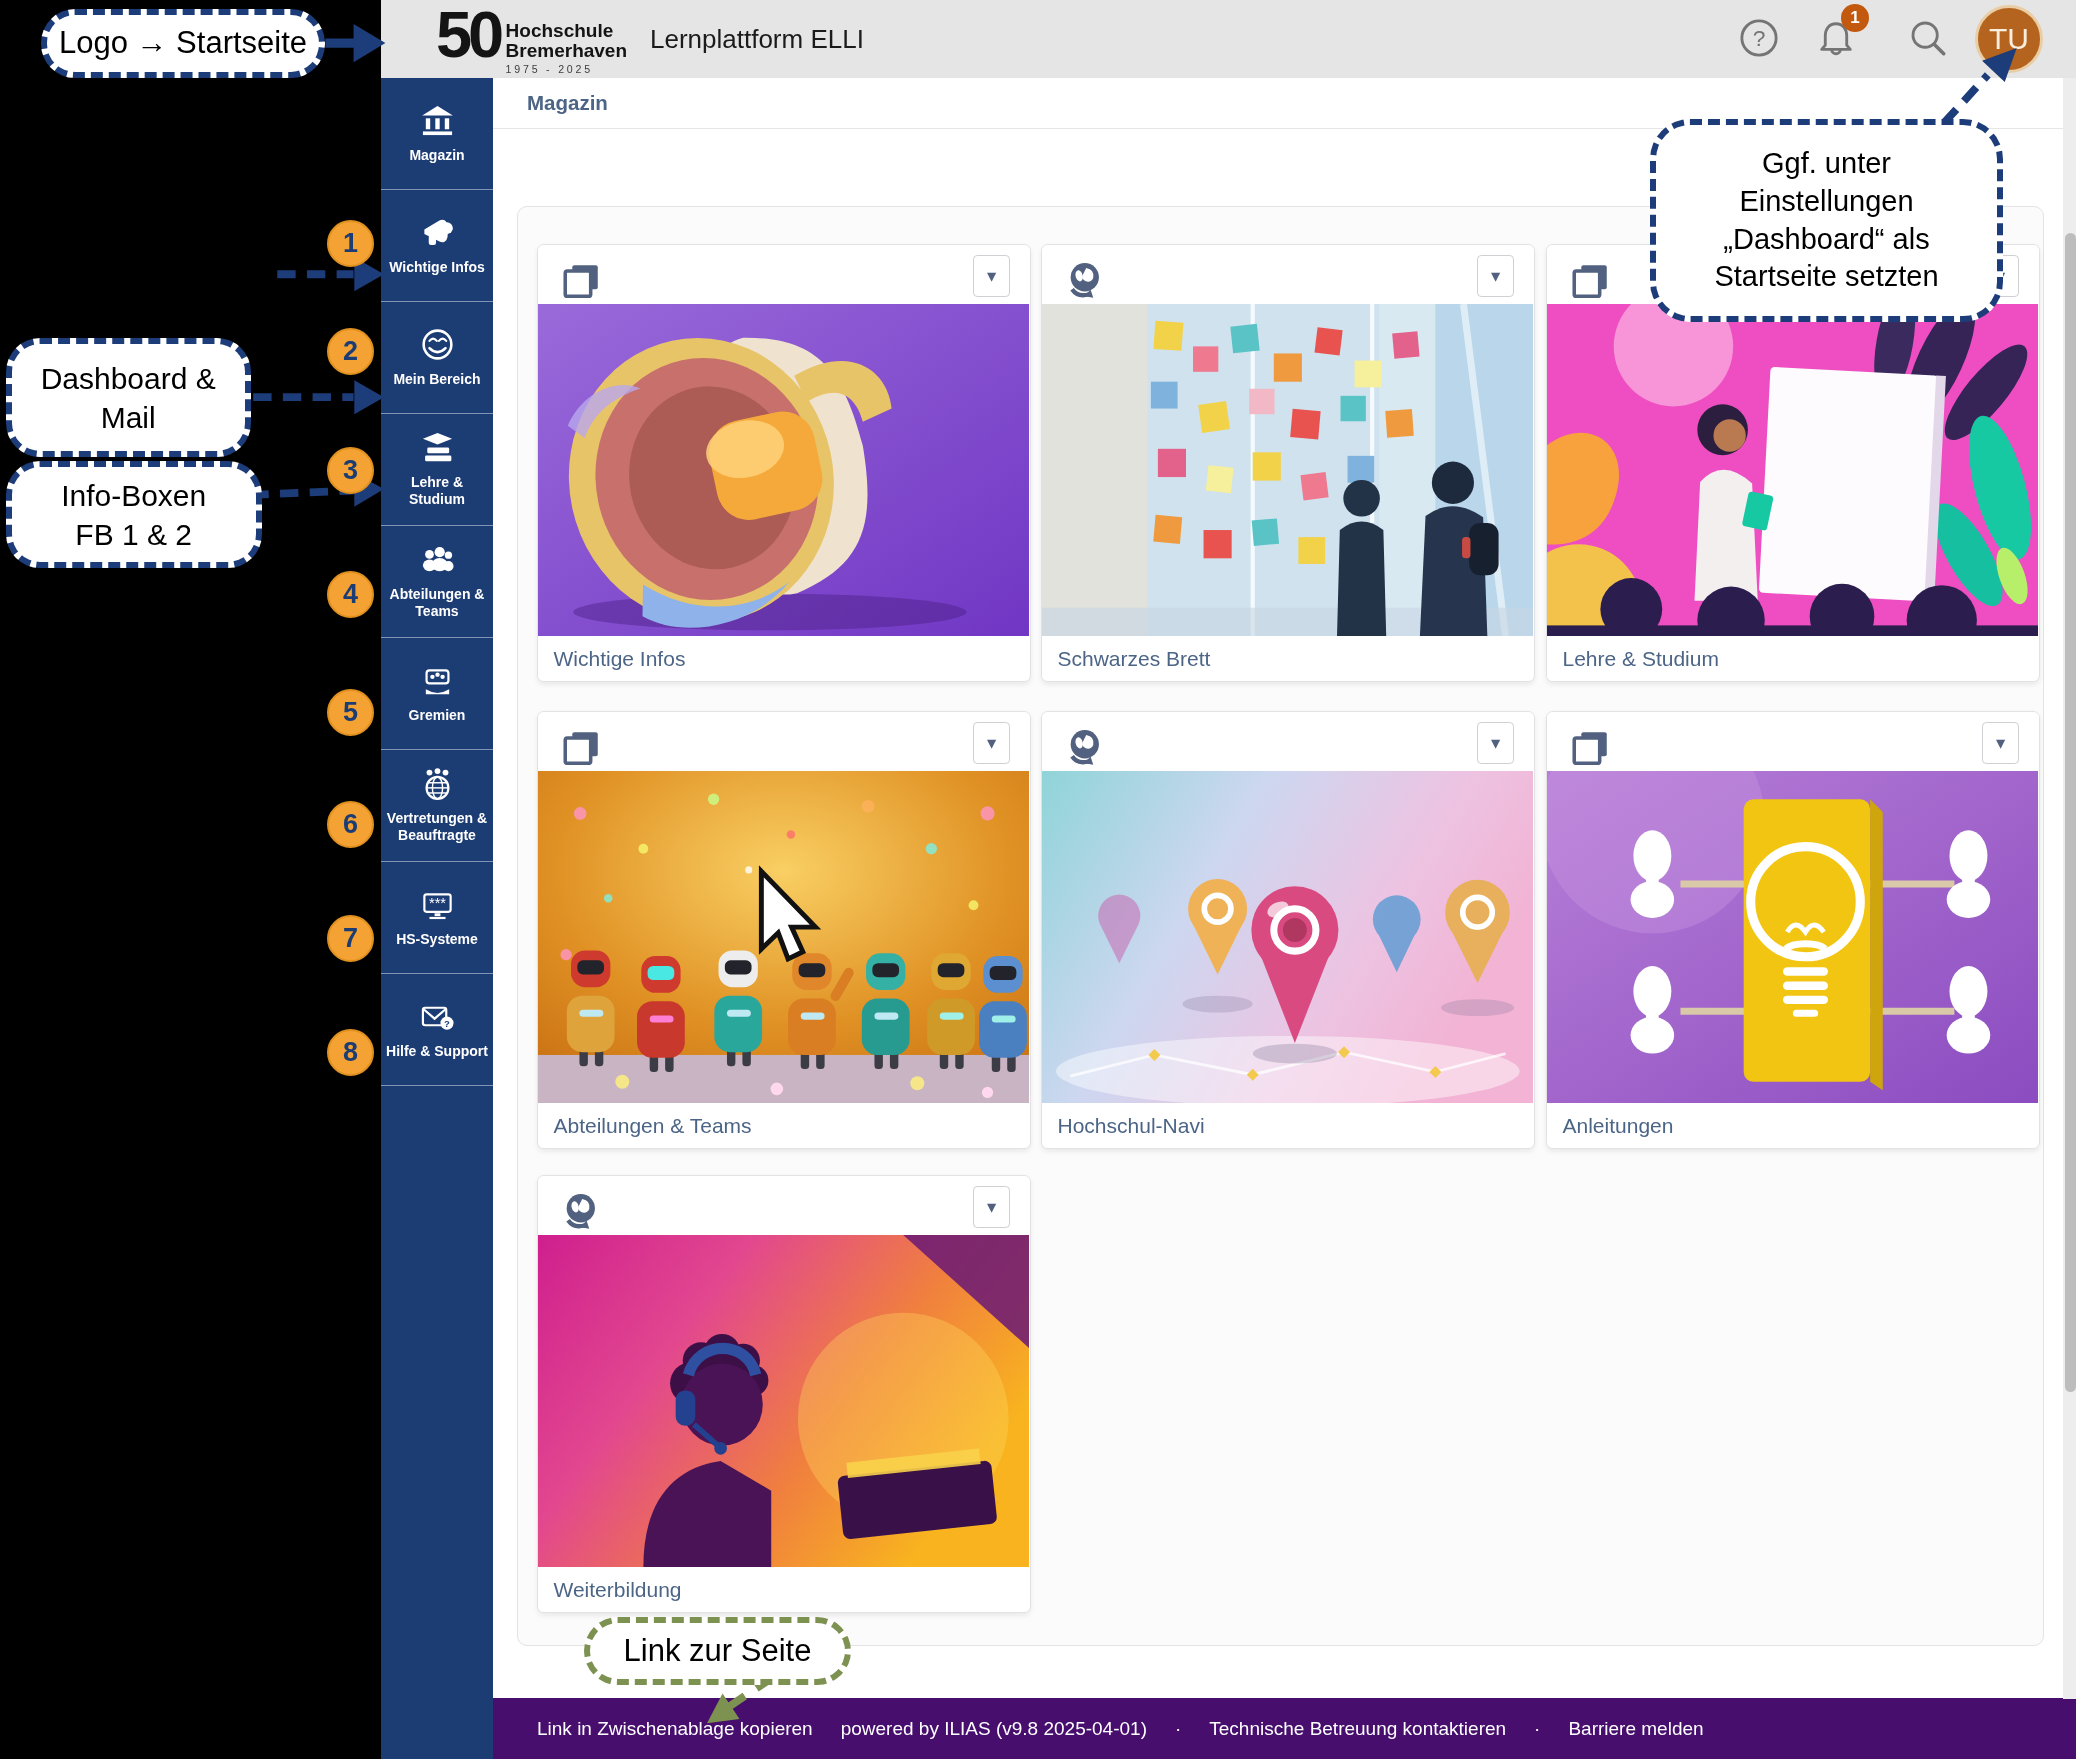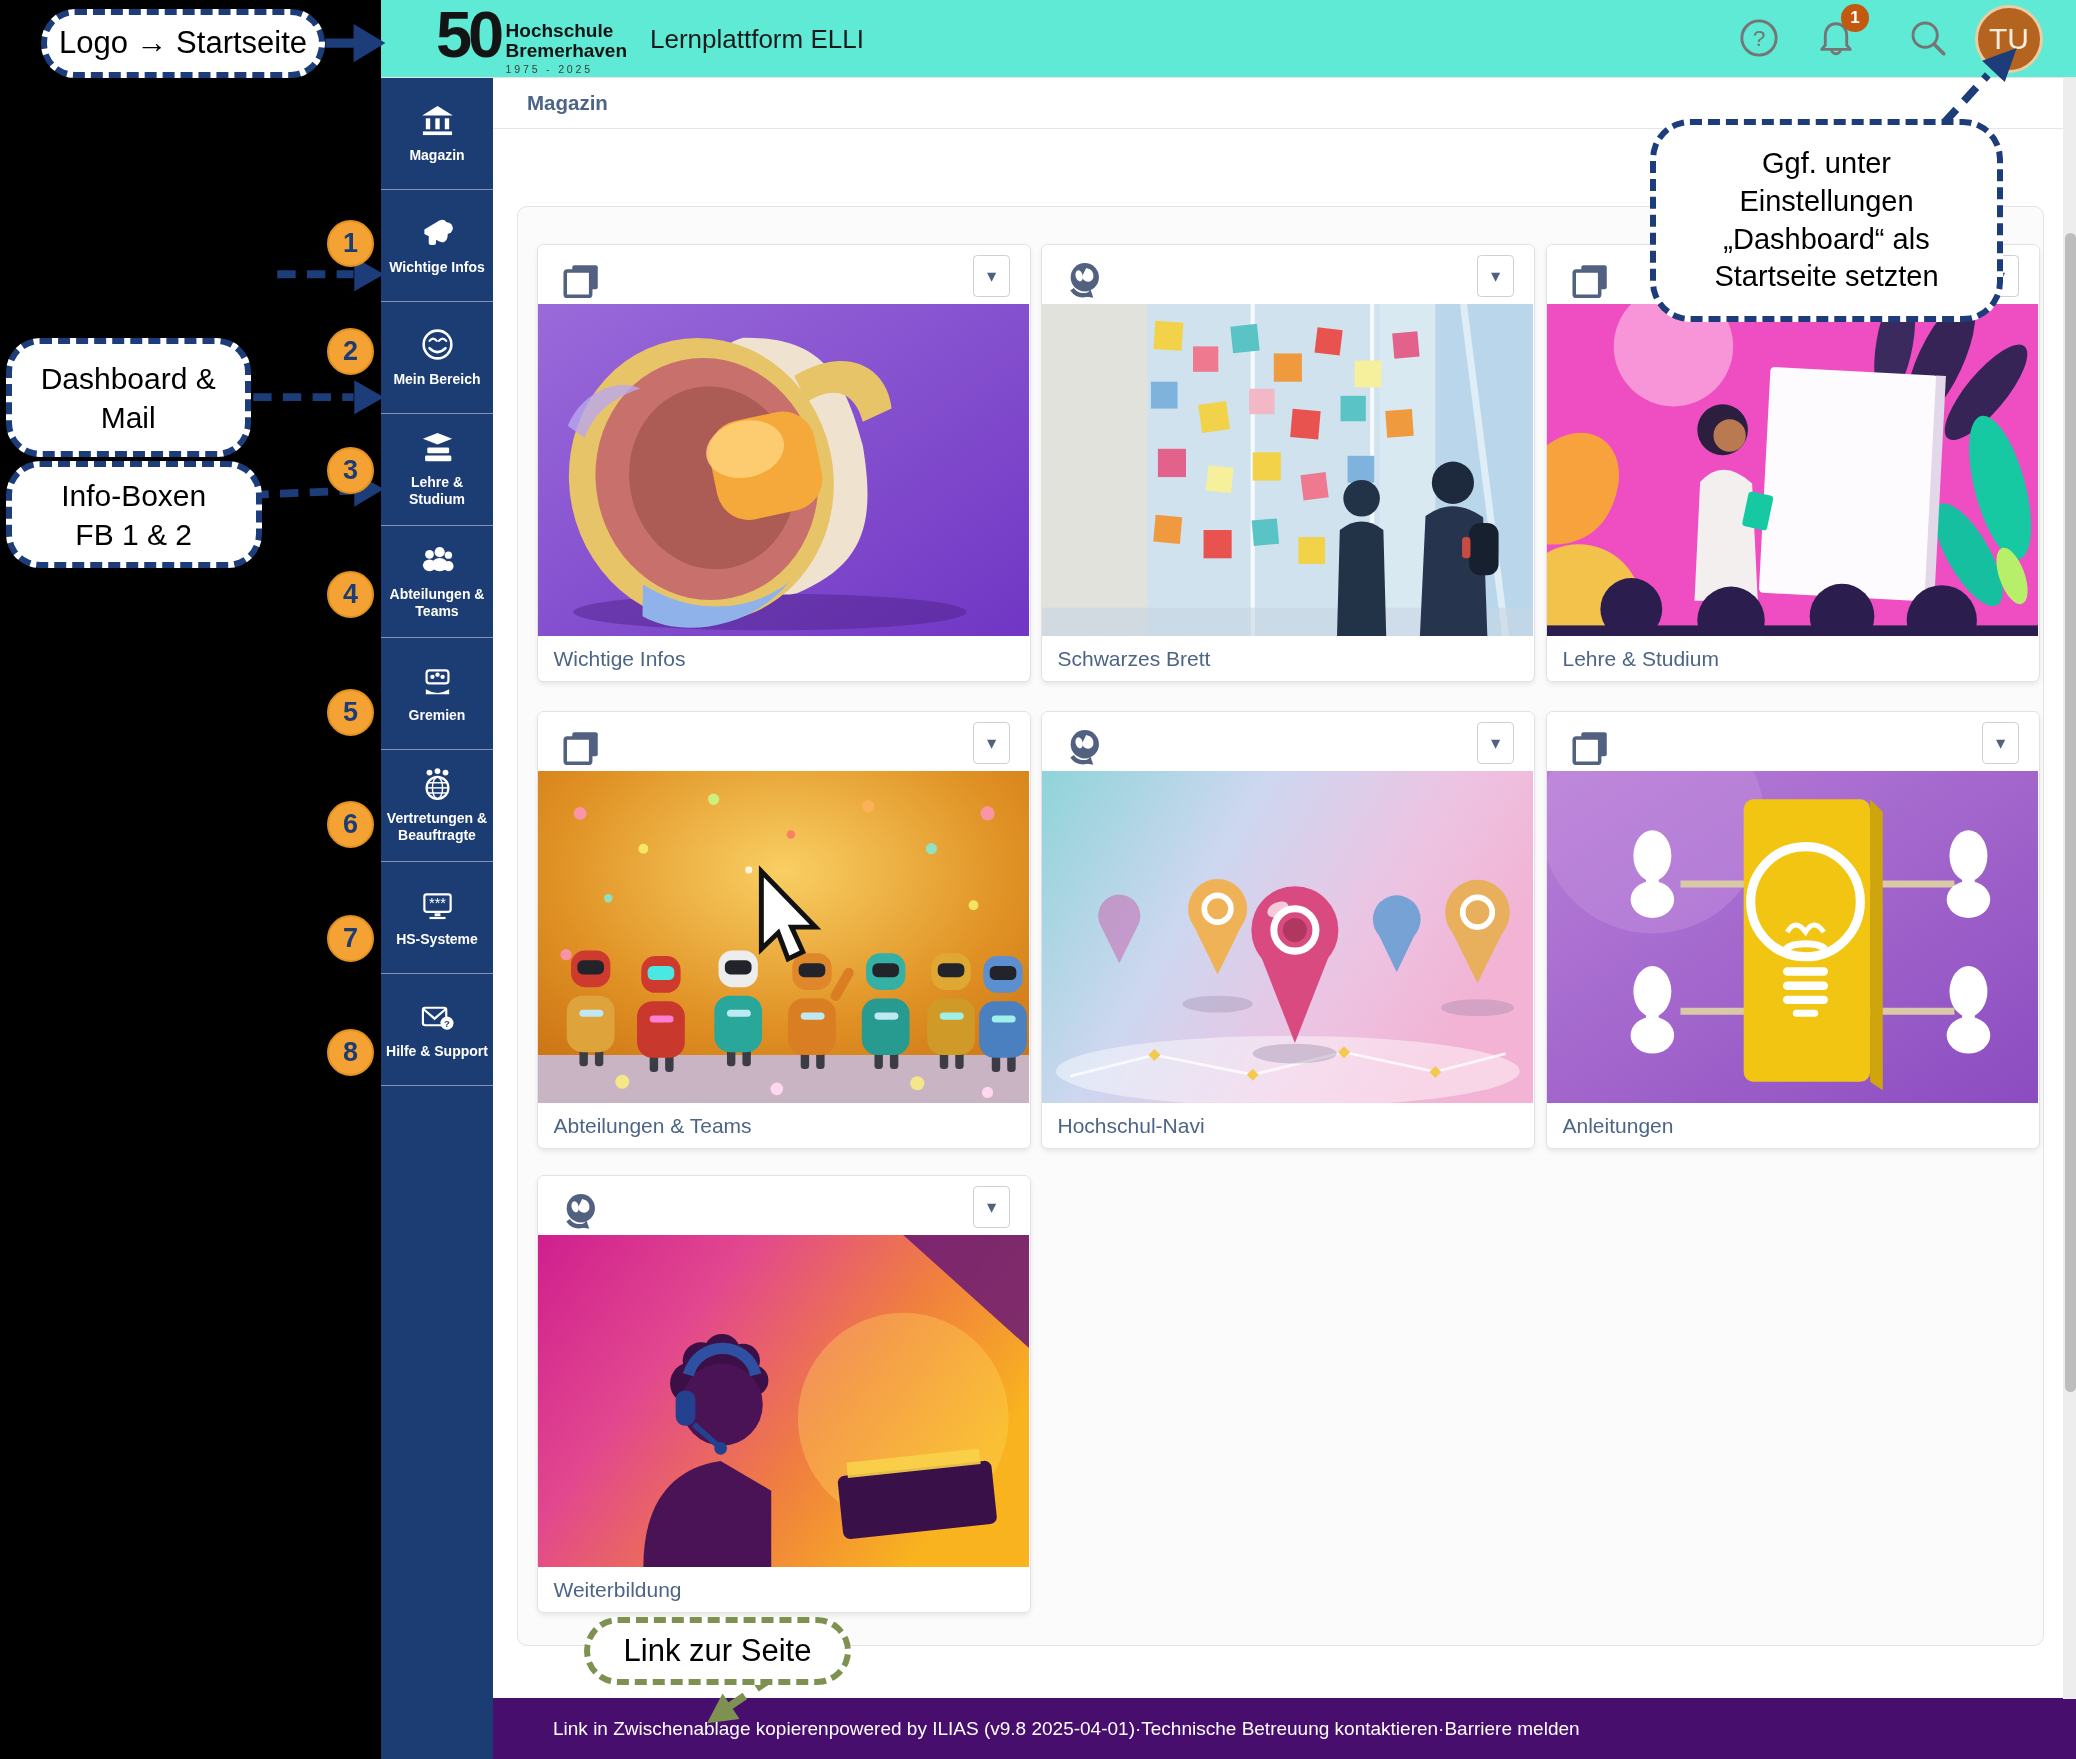--- a/index.html
+++ b/index.html
@@ -2,21 +2,21 @@
 <html style="font-size:11.3px"><head>
 <meta charset="utf-8">
 <style>
   * { box-sizing: border-box; margin: 0; padding: 0; }
   html,body { background:#000; }
   #stage { position:relative; width:2077px; height:1760px; background:#000;
            font-family:"Liberation Sans", sans-serif; overflow:hidden; }
 
   
   .header { position:absolute; left:381px; top:0; width:1696px; height:78px;
-            background:#5eead4; border-bottom:1.4px solid #e4e4e4; }
+            background:#e5e5e5; border-bottom:1.4px solid #e4e4e4; }
   .logo { position:absolute; left:55px; top:4.2px; display:flex; cursor:pointer; }
   .logo-number { font-size:65px; font-weight:bold; color:#141414; line-height:.95; letter-spacing:-4.2px; }
   .logo-text { margin-left:5.7px; margin-top:17px; }
   .logo-text .l1 { font-size:19px; font-weight:bold; color:#141414; line-height:1.04; }
   .logo-years { font-size:10.6px; color:#3d3d3d; letter-spacing:2.8px; margin-top:2.1px; }
   .app-title { position:absolute; left:269px; top:24px; font-size:26px; font-weight:normal; color:#1b1b1b; }
   .hicon { position:absolute; top:18.4px; width:40px; height:40px; color:#757575; cursor:pointer; }
   .badge { position:absolute; left:1460px; top:4.2px; width:28px; height:28px; border-radius:50%;
            background:#c2590f; color:#fff; font-size:17px; font-weight:bold;
            display:flex; align-items:center; justify-content:center; z-index:3; }
@@ -47,21 +47,21 @@
   .dd { position:absolute; right:20px; top:10px; width:37px; height:42px; background:#fff;
         border:1.4px solid #cfcfd4; border-radius:4.2px; color:#51617f; font-size:18.4px;
         display:flex; align-items:center; justify-content:center; cursor:pointer; }
   .card-img { position:absolute; left:0; top:59px; width:491px; height:332px; }
   .card-img svg { display:block; width:100%; height:100%; }
   .card-title { position:absolute; left:0; top:392px; width:491px; height:44px; background:#fff;
                 display:flex; align-items:center; padding-left:15.5px; font-size:21px; color:#4c6586; }
 
   
   .footer { position:absolute; left:493px; top:1698px; width:1583px; height:61px; background:#470e6e;
-            color:#fff; display:flex; align-items:center; gap:0; padding-left:60px; font-size:19px; }
+            color:#fff; display:flex; align-items:center; gap:28px; padding-left:44px; font-size:19px; }
   .footer .flink { cursor:pointer; }
 
   
   .sb-track { position:absolute; left:2063px; top:78px; width:13.4px; height:1621px; background:#ededed; }
   .sb-thumb { position:absolute; left:2065px; top:233px; width:10.6px; height:1159px; background:#bdbdbd; border-radius:5.7px; }
 
   
   .callout { position:absolute; background:#fff; border:6.4px dashed #1d3d7a; border-radius:34px;
              color:#000; display:flex; flex-direction:column; align-items:center; justify-content:center;
              text-align:center; font-size:31px; line-height:1.3; z-index:20; }

